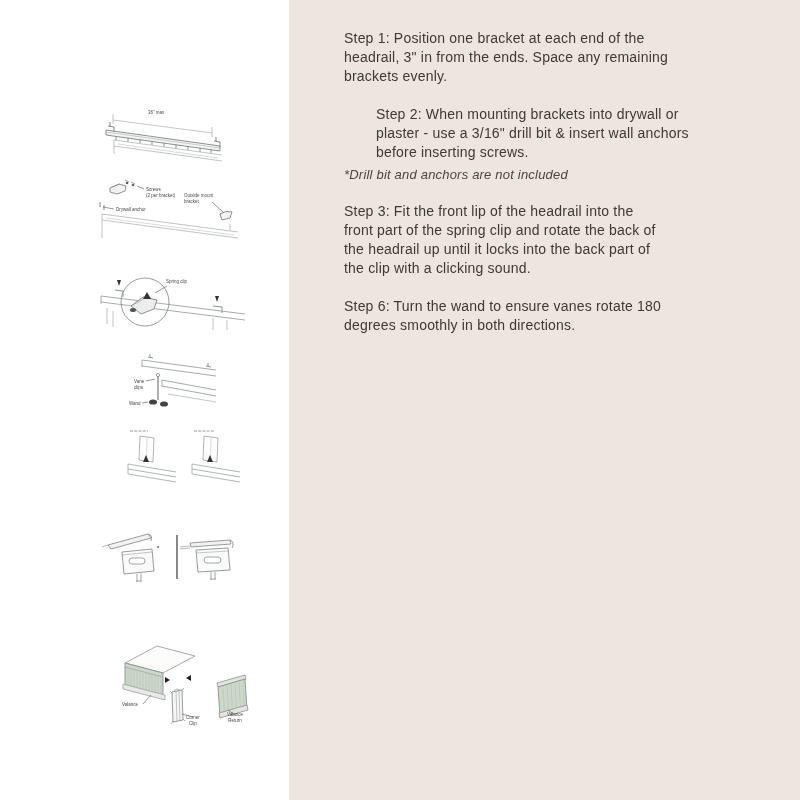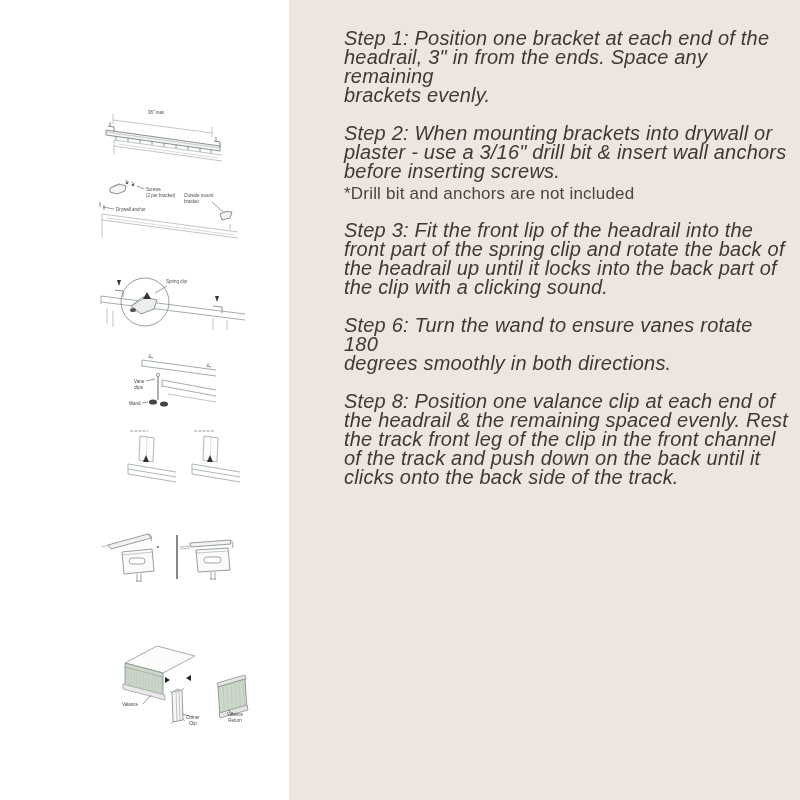--- a/index.html
+++ b/index.html
@@ -11,30 +11,30 @@
   .beige-panel{
     position:absolute;top:0;left:289px;width:511px;height:800px;
     background:#EDE5DE;
   }
   .text-col{
     position:absolute;top:29px;left:344px;width:446px;
     color:#3D3935;
   }
   .step{
     margin:0 0 19px 0;
-    font-size:20px;line-height:19px;letter-spacing:0.2px;
+    font-size:14px;line-height:19px;letter-spacing:0.2px;
+    white-space:pre-line;
+  }
+  .step--tight{margin-bottom:5px;margin-left:32px;}
+  .note{
+    margin:0 0 19px 0;
+    font-size:13px;line-height:16px;letter-spacing:0.2px;
+    color:#4A453F;
     white-space:pre-line;
     font-style:italic;
-  }
-  .step--tight{margin-bottom:5px;}
-  .note{
-    margin:0 0 19px 0;
-    font-size:17px;line-height:16px;letter-spacing:0.2px;
-    color:#4A453F;
-    white-space:pre-line;
   }
   .illus{position:absolute;}
   .tiny-label{
     position:absolute;
     font-size:4.5px;line-height:1.25;letter-spacing:0;
     color:#4a4a4a;white-space:pre-line;
   }
   .tiny-label.center{text-align:center;}
   svg{display:block;}
 </style>
@@ -50,25 +50,20 @@
   <p class="step step--tight">Step 2: When mounting brackets into drywall or
 plaster - use a 3/16" drill bit &amp; insert wall anchors
 before inserting screws.</p>
   <p class="note">*Drill bit and anchors are not included</p>
   <p class="step">Step 3: Fit the front lip of the headrail into the
 front part of the spring clip and rotate the back of
 the headrail up until it locks into the back part of
 the clip with a clicking sound.</p>
   <p class="step">Step 6: Turn the wand to ensure vanes rotate 180
 degrees smoothly in both directions.</p>
-  <p class="step">Step 8: Position one valance clip at each end of
-the headrail &amp; the remaining spaced evenly. Rest
-the track front leg of the clip in the front channel
-of the track and push down on the back until it
-clicks onto the back side of the track.</p>
 </div>
 
 <svg class="illus" style="left:92px;top:102px;" width="160" height="66" viewBox="0 0 160 66">
   <g fill="none" stroke="#a9b0b0" stroke-width="0.7">
     <path d="M21,18 L120,31"></path>
     <path d="M21,12 L21,22 M120,25 L120,35"></path>
   </g>
   <path d="M14,28 L128,44 L128,49 L14,33 Z" fill="#f4f4f2" stroke="#8a9393" stroke-width="1"></path>
   <path d="M14,30 L128,46" fill="none" stroke="#9aa3a3" stroke-width="0.5"></path>
   <g fill="none" stroke="#7f8888" stroke-width="1">

